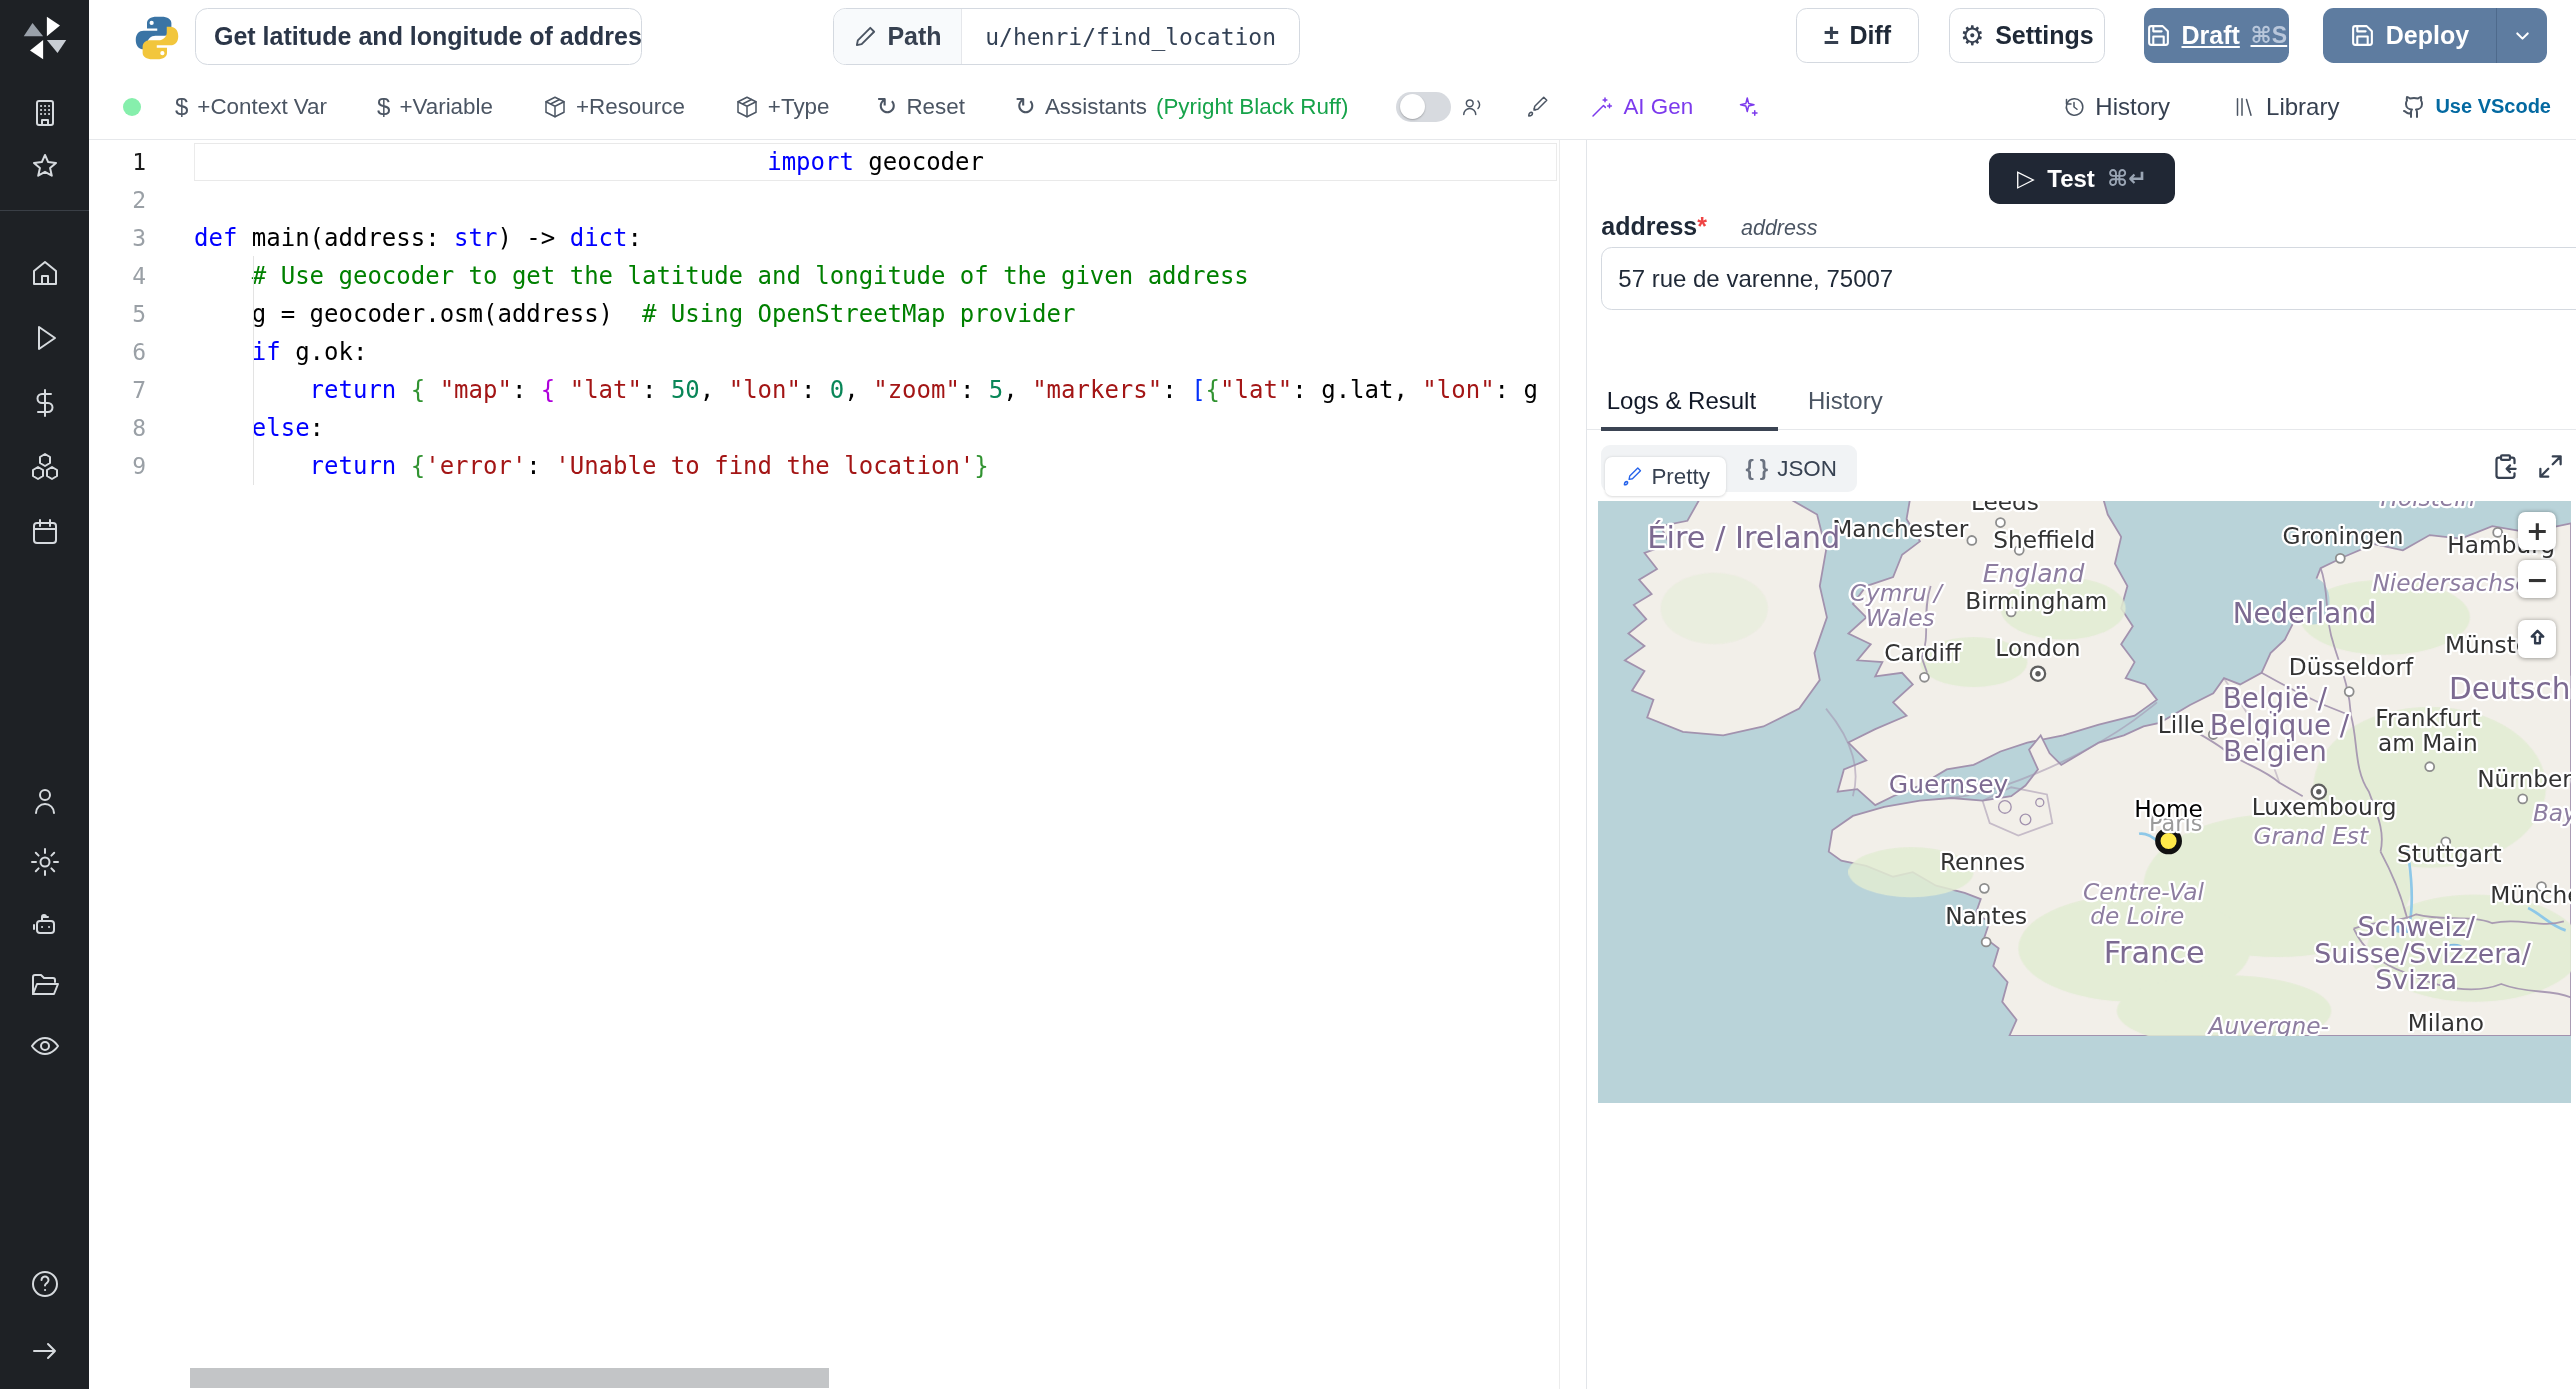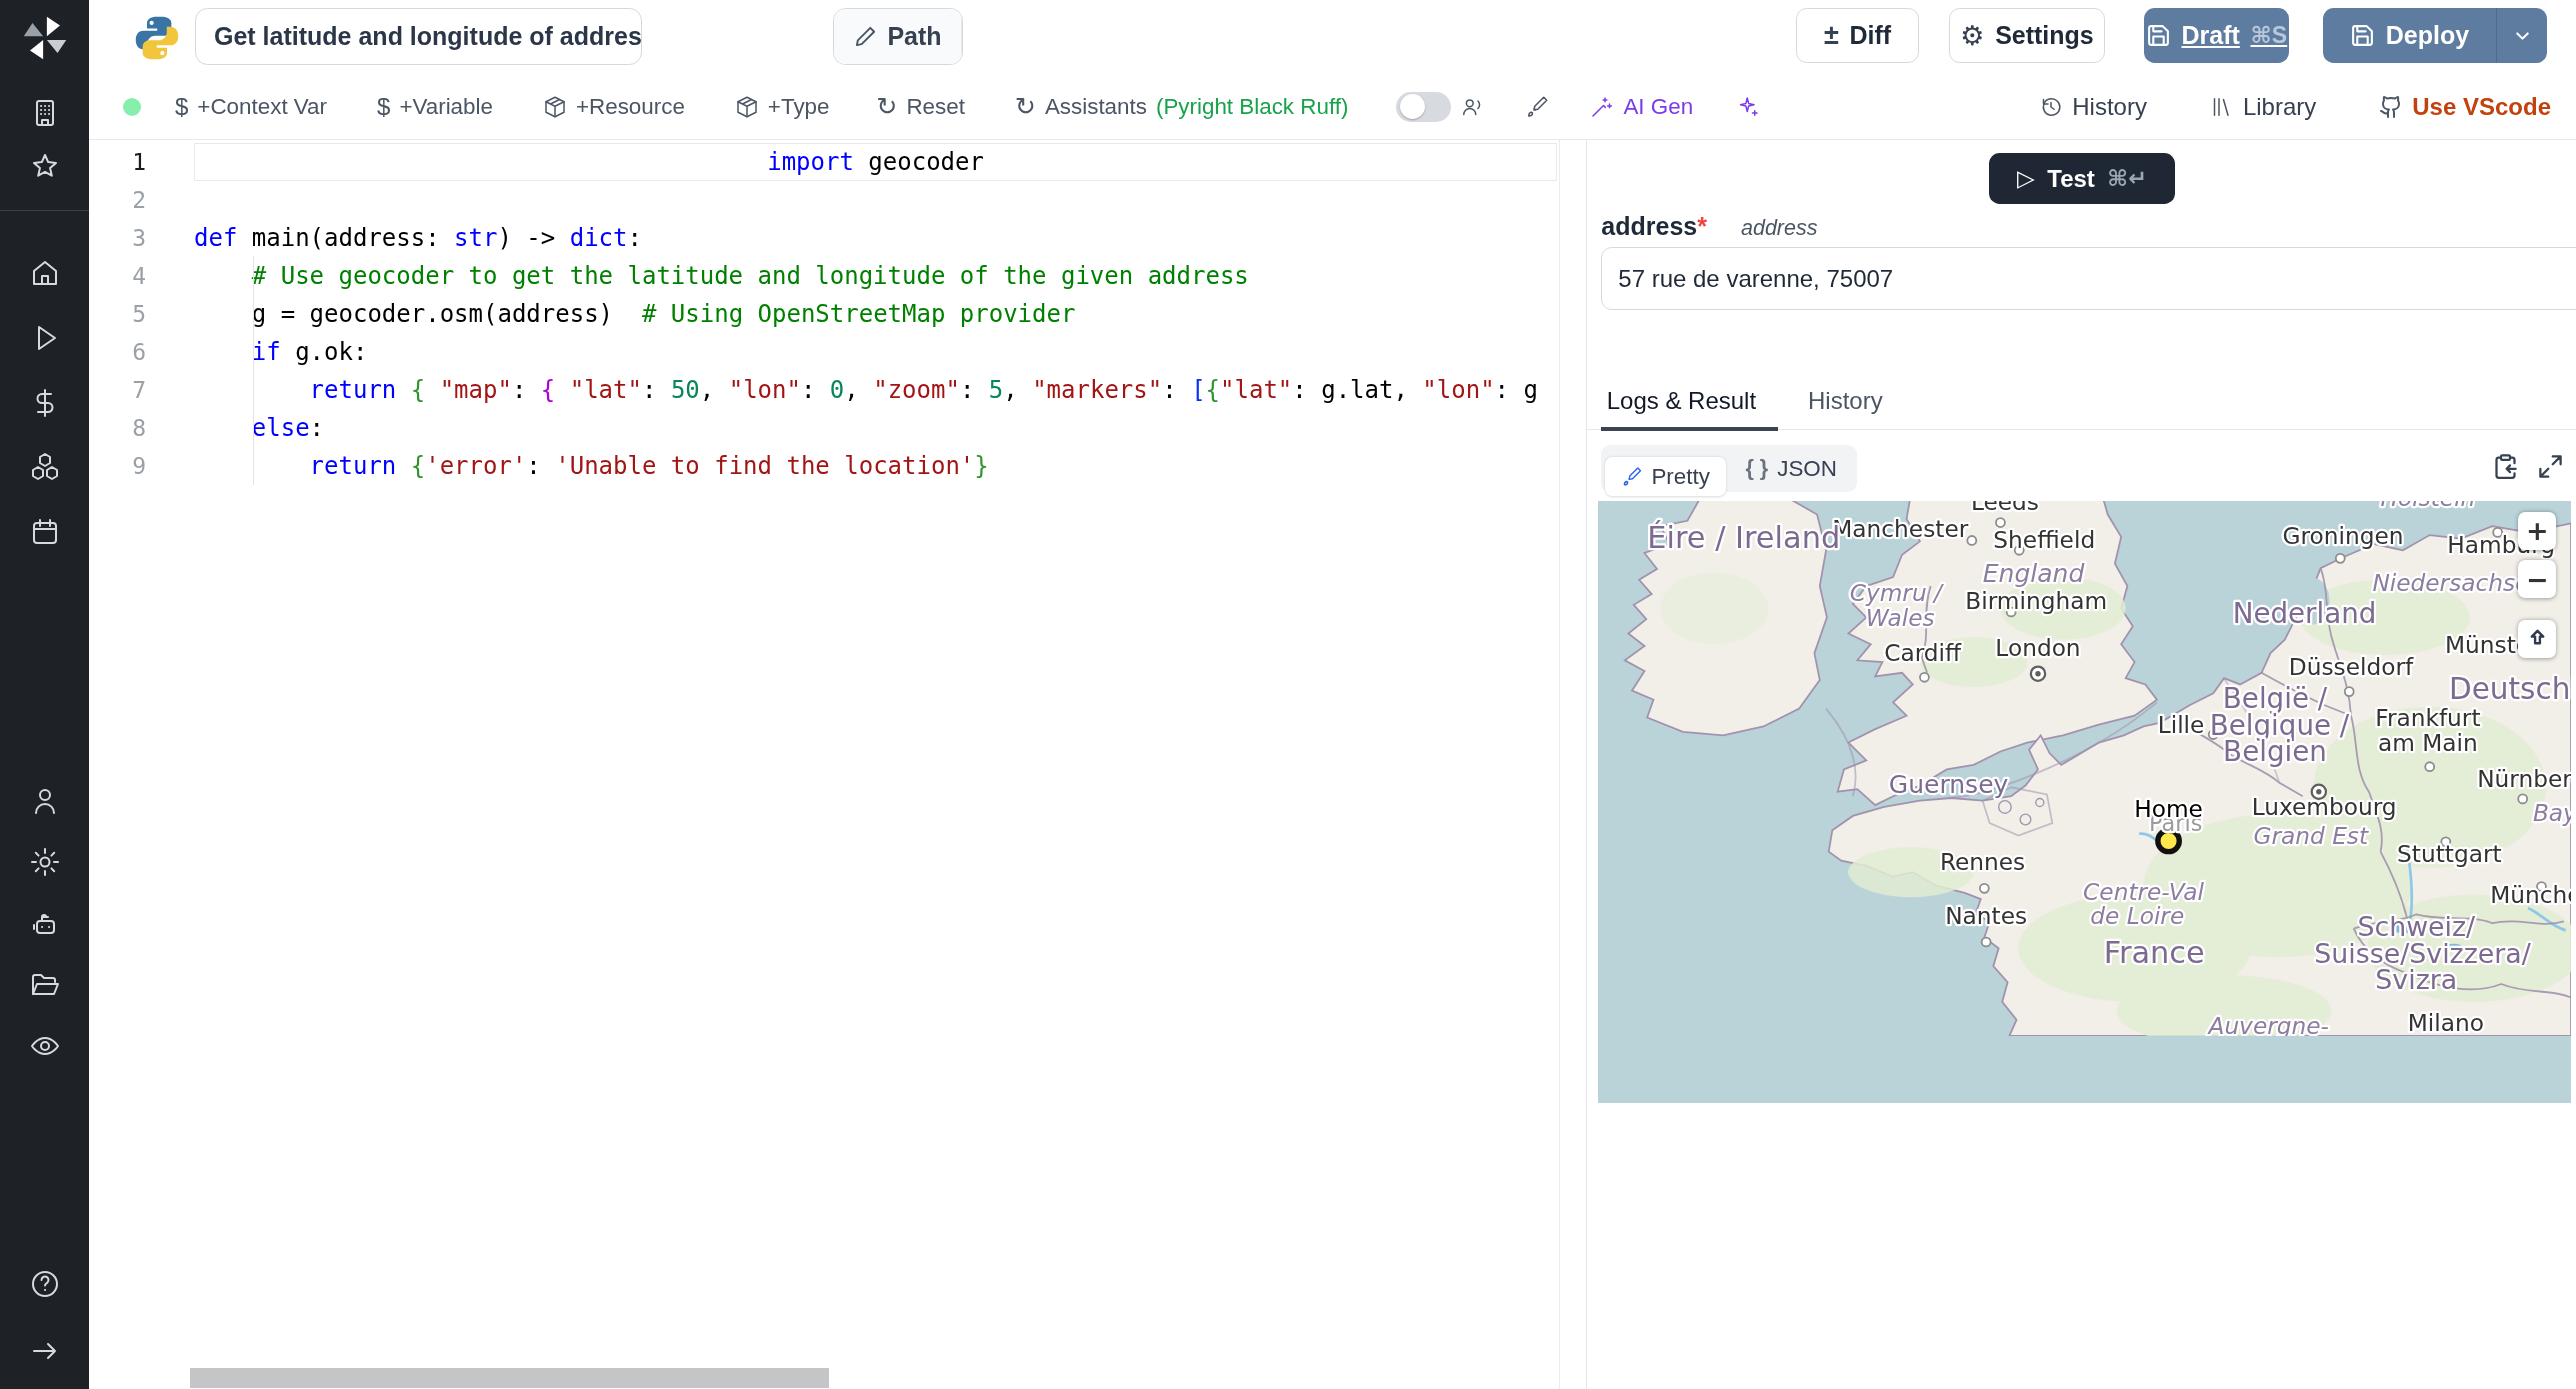--- a/index.html
+++ b/index.html
@@ -215,20 +215,21 @@
   <div class="title-input">
     <span>Get latitude and longitude of address</span>
   </div>
   <div class="path-chip">
     <div class="path-left">
       <svg viewBox="0 0 24 24">
           <path d="M17 3l4 4L8 20l-5 1 1-5z"></path>
         </svg>
       <span>Path</span>
     </div>
+    <div class="path-right">u/henri/find_location</div>
   </div>
   <div class="hbtn" style="left:1707px; width:123px;">
     <span class="glyph">±</span>
     <span>Diff</span>
   </div>
   <div class="hbtn" style="left:1860px; width:156px;">
     <span class="glyph">⚙</span>
     <span>Settings</span>
   </div>
   <div class="bluebtn" style="left:2055px; width:145px;text-decoration:underline;">
@@ -339,21 +340,21 @@
     <span>History</span>
   </div>
   <div style="width:63px"></div>
   <div class="tb-item" style="font-size:24px; color:#374151;">
     <svg viewBox="0 0 32 32">
         <path d="M6 5v22M12 5v22M18 6l6 21"></path>
       </svg>
     <span>Library</span>
   </div>
   <div style="width:63px"></div>
-  <div class="tb-item" style="font-size:24px; color:#c2410c; font-weight:600;">
+  <div class="tb-item" style="font-size:20px; color:#0369a1; font-weight:600;">
     <svg viewBox="0 0 24 24">
         <path d="M15 22v-4a4.8 4.8 0 00-1-3.5c3 0 6-2 6-5.5.08-1.25-.27-2.48-1-3.5.28-1.15.28-2.35 0-3.5 0 0-1 0-3 1.5-2.64-.5-5.36-.5-8 0C6 2 5 2 5 2c-.3 1.15-.3 2.35 0 3.5A5.4 5.4 0 004 9c0 3.5 3 5.5 6 5.5-.39.49-.68 1.05-.85 1.65-.17.6-.22 1.23-.15 1.85v4"></path>
         <path d="M9 18c-4.51 2-5-2-7-2"></path>
       </svg>
     <span>Use VScode</span>
   </div>
   <div style="width:25px"></div>
 </div>
 
 <div class="editor">

